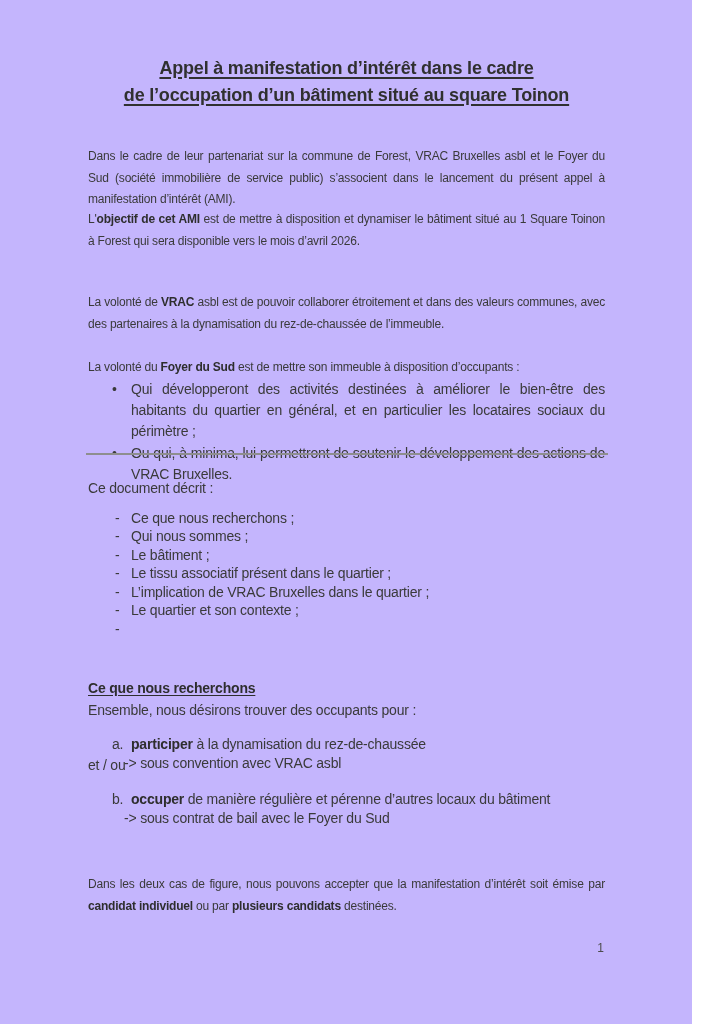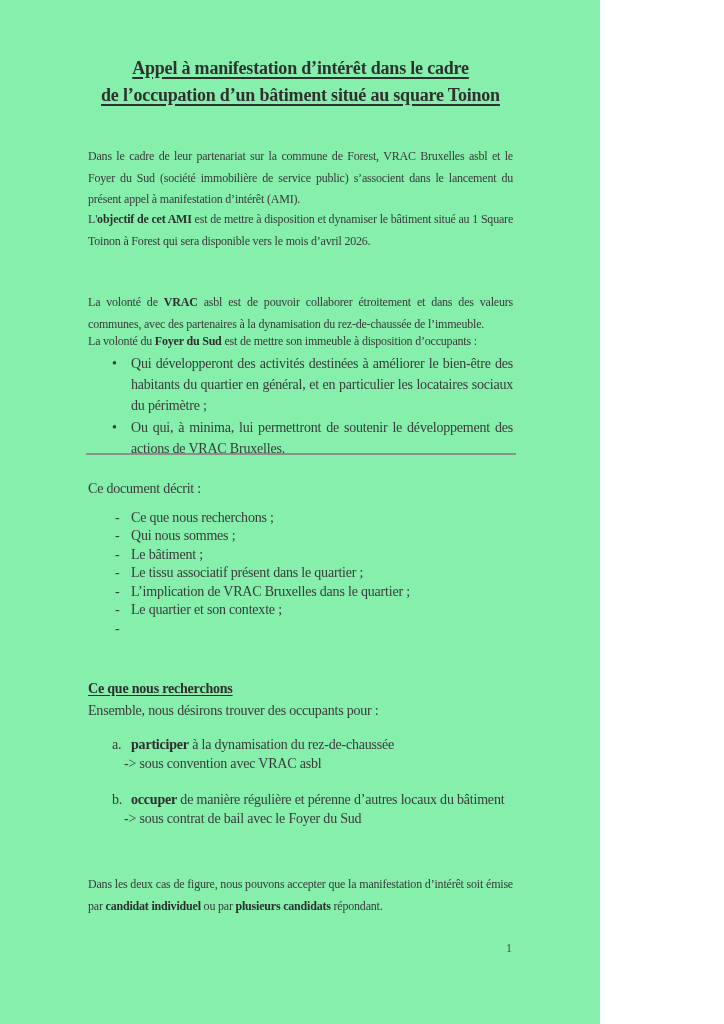--- a/index.html
+++ b/index.html
@@ -1,21 +1,21 @@
 <!DOCTYPE html>
 <html lang="fr"><head>
 <meta charset="utf-8">
 <style>
   html, body { margin: 0; padding: 0; background: #ffffff; }
   .page {
     position: relative;
-    width: 600px;
+    width: 692px;
     height: 1024px;
-    background: #86efac;
-    font-family: Liberation Serif, serif;
+    background: #c4b5fd;
+    font-family: Liberation Sans, sans-serif;
     color: #3a3a3a;
     overflow: hidden;
   }
   .abs { position: absolute; left: 88px; right: 87px; }
 
   .doc-title {
     top: 55px;
     text-align: center;
     font-size: 18px;
     font-weight: bold;
@@ -81,21 +81,21 @@
     <span class="tline">Appel à manifestation d’intérêt dans le cadre</span><br>
     <span class="tline">de l’occupation d’un bâtiment situé au square Toinon</span>
   </div>
 
   <div class="abs para" style="top:146px">Dans le cadre de leur partenariat sur la commune de Forest, VRAC Bruxelles asbl et le Foyer du Sud (société immobilière de service public) s’associent dans le lancement du présent appel à manifestation d’intérêt (AMI).</div>
 
   <div class="abs para" style="top:209px"><span>L'</span><span class="bold">objectif de cet AMI</span><span> est de mettre à disposition et dynamiser le bâtiment situé au 1 Square Toinon à Forest qui sera disponible vers le mois d’avril 2026.</span></div>
 
   <div class="abs para" style="top:292px"><span>La volonté de </span><span class="bold">VRAC</span><span> asbl est de pouvoir collaborer étroitement et dans des valeurs communes, avec des partenaires à la dynamisation du rez-de-chaussée de l’immeuble.</span></div>
 
-  <div class="abs" style="top:331px">
+  <div class="abs" style="top:357px">
     <div class="para"><span>La volonté du </span><span class="bold">Foyer du Sud</span><span> est de mettre son immeuble à disposition d’occupants :</span></div>
     <div class="bullet-row">
       <span class="marker">•</span>
       <span class="btext">Qui développeront des activités destinées à améliorer le bien-être des habitants du quartier en général, et en particulier les locataires sociaux du périmètre ;</span>
     </div>
     <div class="bullet-row">
       <span class="marker">•</span>
       <span class="btext">Ou qui, à minima, lui permettront de soutenir le développement des actions de VRAC Bruxelles.</span>
     </div>
   </div>
@@ -137,26 +137,27 @@
     <div class="section-heading">Ce que nous recherchons</div>
     <div class="plain-line">Ensemble, nous désirons trouver des occupants pour :</div>
     <div style="height:14px"></div>
     <div class="option-row">
       <span class="marker">a.</span>
       <span><span class="bold">participer</span><span> à la dynamisation du rez-de-chaussée</span></span>
     </div>
     <div class="option-sub">-&gt; sous convention avec VRAC asbl</div>
   </div>
 
+  <div class="abs plain-line" style="top:755px">et / ou</div>
 
   <div class="abs" style="top:790px">
     <div class="option-row">
       <span class="marker">b.</span>
       <span><span class="bold">occuper</span><span> de manière régulière et pérenne d’autres locaux du bâtiment</span></span>
     </div>
     <div class="option-sub">-&gt; sous contrat de bail avec le Foyer du Sud</div>
   </div>
 
-  <div class="abs para" style="top:874px"><span>Dans les deux cas de figure, nous pouvons accepter que la manifestation d’intérêt soit émise par </span><span class="bold">candidat individuel</span><span> ou par </span><span class="bold">plusieurs candidats</span><span> répondant.</span></div>
+  <div class="abs para" style="top:874px"><span>Dans les deux cas de figure, nous pouvons accepter que la manifestation d’intérêt soit émise par </span><span class="bold">candidat individuel</span><span> ou par </span><span class="bold">plusieurs candidats</span><span> destinées.</span></div>
 
   <div class="page-number">1</div>
 
 </div>
 
 </body></html>

